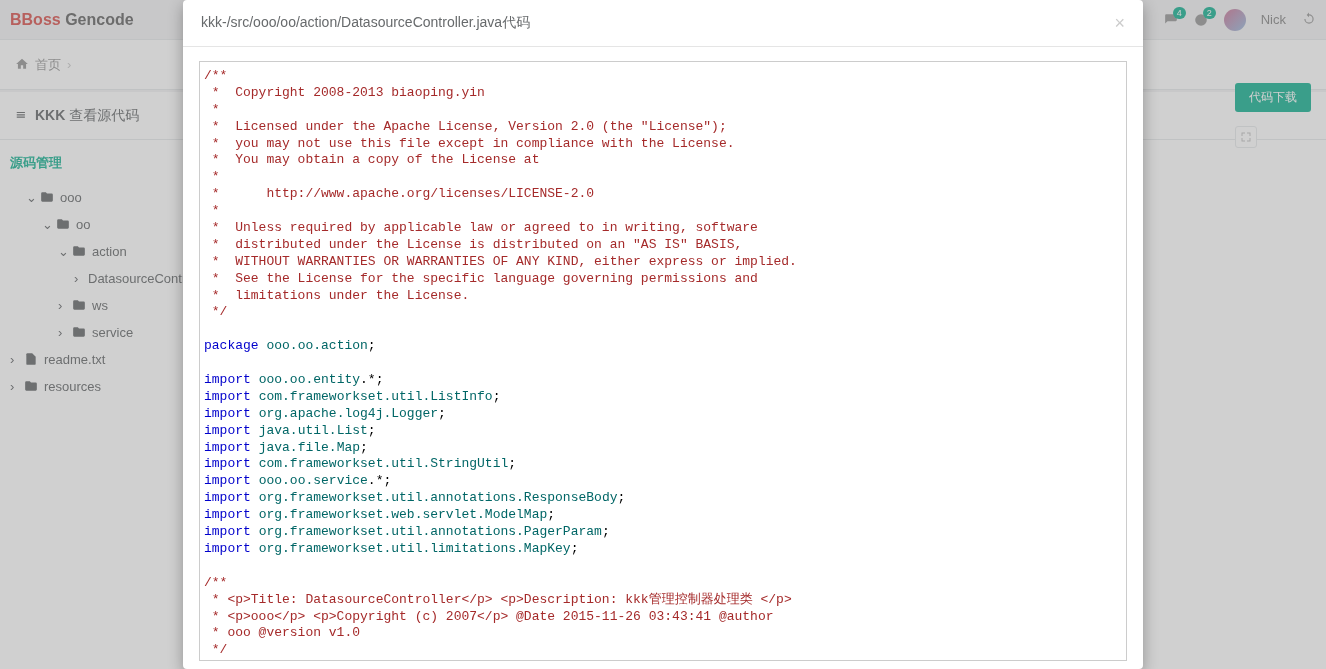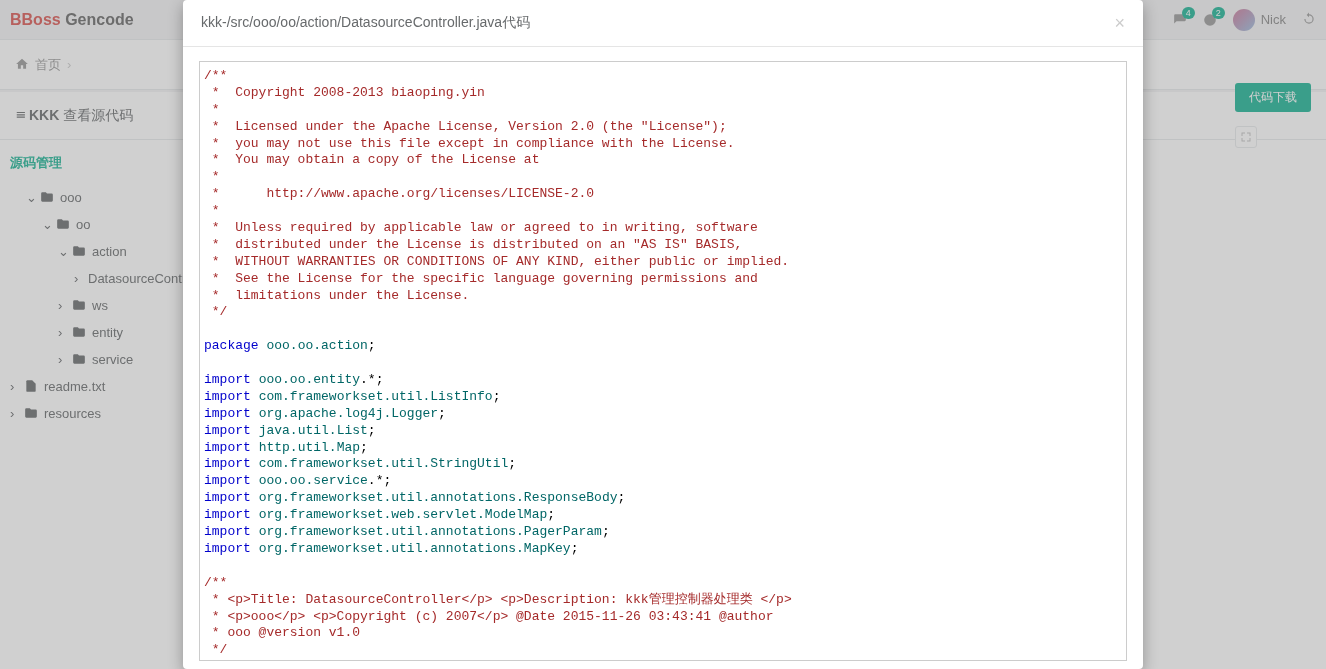--- a/index.html
+++ b/index.html
@@ -9,31 +9,31 @@
 
 
 .topbar { height: 40px; background: #f3f3f4; display: flex; align-items: center; padding: 0 10px; border-bottom: 1px solid #e7eaec; }
 .logo { font-size: 16px; font-weight: 600; }
 .logo .b { color: #d9534f; }
 .logo .rest { color: #666; }
 .topbar-right { margin-left: auto; display: flex; align-items: center; gap: 16px; color: #999; }
 .badge-icon { position: relative; display:inline-flex; align-items:center; }
 .badge-icon svg { width:18px; height:18px; fill:#999; }
 .badge-count { position:absolute; top:-6px; right:-8px; background:#1ab394; color:#fff; font-size:9px; padding:1px 4px; border-radius:7px; }
-.user { display:flex; align-items:center; gap:6px; color:#888; }
+.user { display:flex; align-items:center; gap:15px; color:#888; }
 .avatar { width:22px; height:22px; border-radius:50%; background: linear-gradient(135deg,#c79, #9bd); }
 
 
 .crumbrow { height: 50px; background:#fff; border-bottom:1px solid #e7eaec; display:flex; align-items:center; padding:0 15px; color:#999; }
 .crumbrow .home-ic { margin-right:6px; }
 .crumbrow .sep { margin: 0 6px; color:#ccc; }
 
 
 .panelhead { height: 48px; background:#fff; border-bottom:1px solid #e7eaec; display:flex; align-items:center; padding:0 15px; margin-top: 2px; }
-.panelhead .title { display:flex; align-items:center; color:#676a6c; font-size:14px; }
+.panelhead .title { display:flex; align-items:center; gap:6px; color:#676a6c; font-size:14px; }
 .panelhead .actions { margin-left:auto; display:flex; gap:14px; align-items:flex-start;flex-direction:column; }
 .btn-green { background:#1ab394; color:#fff; border:none; padding:6px 14px; font-size:12px; border-radius:3px; }
 .btn-tool { background:#fff; border:1px solid #e7eaec; padding:4px; border-radius:3px; color:#c4c4c4; width:22px; height:22px; display:flex; align-items:center; justify-content:center; }
 
 
 .mainarea { display:flex; height: calc(669px - 40px - 50px - 48px); background:#fff; }
 .sidebar { width: 240px; padding: 12px 10px; border-right: 0; }
 .side-title { color:#1ab394; font-weight:600; margin-bottom:10px; padding:2px 0; }
 .tree { list-style:none; }
 .tree li { padding: 6px 0; color:#676a6c; white-space:nowrap; overflow:hidden; text-overflow:ellipsis; }
@@ -140,23 +140,20 @@
           <li class="indent3"><span class="caret">⌄</span><span class="folder-ic"><svg class="ic" viewBox="0 0 24 24">
                 <path d="M20 6h-8l-2-2H4a2 2 0 0 0-2 2v12a2 2 0 0 0 2 2h16a2 2 0 0 0 2-2V8a2 2 0 0 0-2-2z"></path>
               </svg></span><span>oo</span></li>
           <li class="indent4"><span class="caret">⌄</span><span class="folder-ic"><svg class="ic" viewBox="0 0 24 24">
                 <path d="M20 6h-8l-2-2H4a2 2 0 0 0-2 2v12a2 2 0 0 0 2 2h16a2 2 0 0 0 2-2V8a2 2 0 0 0-2-2z"></path>
               </svg></span><span>action</span></li>
           <li class="indent5"><span class="caret">›</span><span>DatasourceController</span></li>
           <li class="indent4"><span class="caret">›</span><span class="folder-ic"><svg class="ic" viewBox="0 0 24 24">
                 <path d="M10 4H4a2 2 0 0 0-2 2v12a2 2 0 0 0 2 2h16a2 2 0 0 0 2-2V8a2 2 0 0 0-2-2h-8z"></path>
               </svg></span><span>ws</span></li>
-          <li class="indent4"><span class="caret">›</span><span class="folder-ic"><svg class="ic" viewBox="0 0 24 24">
-                <path d="M10 4H4a2 2 0 0 0-2 2v12a2 2 0 0 0 2 2h16a2 2 0 0 0 2-2V8a2 2 0 0 0-2-2h-8z"></path>
-              </svg></span><span>entity</span></li>
           <li class="indent4"><span class="caret">›</span><span class="folder-ic"><svg class="ic" viewBox="0 0 24 24">
                 <path d="M10 4H4a2 2 0 0 0-2 2v12a2 2 0 0 0 2 2h16a2 2 0 0 0 2-2V8a2 2 0 0 0-2-2h-8z"></path>
               </svg></span><span>service</span></li>
           <li class="indent1"><span class="caret">›</span><span class="folder-ic"><svg class="ic" viewBox="0 0 24 24">
                 <path d="M14 2H6a2 2 0 0 0-2 2v16a2 2 0 0 0 2 2h12a2 2 0 0 0 2-2V8z"></path>
               </svg></span><span>readme.txt</span></li>
           <li class="indent1"><span class="caret">›</span><span class="folder-ic"><svg class="ic" viewBox="0 0 24 24">
                 <path d="M10 4H4a2 2 0 0 0-2 2v12a2 2 0 0 0 2 2h16a2 2 0 0 0 2-2V8a2 2 0 0 0-2-2h-8z"></path>
               </svg></span><span>resources</span></li>
         </ul>
@@ -177,38 +174,38 @@
 <span class="cm"> *  Copyright 2008-2013 biaoping.yin</span>
 <span class="cm"> *</span>
 <span class="cm"> *  Licensed under the Apache License, Version 2.0 (the "License");</span>
 <span class="cm"> *  you may not use this file except in compliance with the License.</span>
 <span class="cm"> *  You may obtain a copy of the License at</span>
 <span class="cm"> *</span>
 <span class="cm"> *      http://www.apache.org/licenses/LICENSE-2.0</span>
 <span class="cm"> *</span>
 <span class="cm"> *  Unless required by applicable law or agreed to in writing, software</span>
 <span class="cm"> *  distributed under the License is distributed on an "AS IS" BASIS,</span>
-<span class="cm"> *  WITHOUT WARRANTIES OR CONDITIONS OF ANY KIND, either public or implied.</span>
+<span class="cm"> *  WITHOUT WARRANTIES OR WARRANTIES OF ANY KIND, either express or implied.</span>
 <span class="cm"> *  See the License for the specific language governing permissions and</span>
 <span class="cm"> *  limitations under the License.</span>
 <span class="cm"> */</span>
 <span class="pl"></span>
 <span class="kw">package</span><span class="pl"> </span><span class="pk">ooo.oo.action</span><span class="pl">;</span>
 <span class="pl"></span>
 <span class="kw">import</span><span class="pl"> </span><span class="pk">ooo.oo.entity</span><span class="pl">.*;</span>
 <span class="kw">import</span><span class="pl"> </span><span class="pk">com.frameworkset.util.ListInfo</span><span class="pl">;</span>
 <span class="kw">import</span><span class="pl"> </span><span class="pk">org.apache.log4j.Logger</span><span class="pl">;</span>
 <span class="kw">import</span><span class="pl"> </span><span class="pk">java.util.List</span><span class="pl">;</span>
-<span class="kw">import</span><span class="pl"> </span><span class="pk">http.util.Map</span><span class="pl">;</span>
+<span class="kw">import</span><span class="pl"> </span><span class="pk">java.file.Map</span><span class="pl">;</span>
 <span class="kw">import</span><span class="pl"> </span><span class="pk">com.frameworkset.util.StringUtil</span><span class="pl">;</span>
 <span class="kw">import</span><span class="pl"> </span><span class="pk">ooo.oo.service</span><span class="pl">.*;</span>
 <span class="kw">import</span><span class="pl"> </span><span class="pk">org.frameworkset.util.annotations.ResponseBody</span><span class="pl">;</span>
 <span class="kw">import</span><span class="pl"> </span><span class="pk">org.frameworkset.web.servlet.ModelMap</span><span class="pl">;</span>
 <span class="kw">import</span><span class="pl"> </span><span class="pk">org.frameworkset.util.annotations.PagerParam</span><span class="pl">;</span>
-<span class="kw">import</span><span class="pl"> </span><span class="pk">org.frameworkset.util.annotations.MapKey</span><span class="pl">;</span>
+<span class="kw">import</span><span class="pl"> </span><span class="pk">org.frameworkset.util.limitations.MapKey</span><span class="pl">;</span>
 <span class="pl"></span>
 <span class="cm">/**</span>
 <span class="cm"> * &lt;p&gt;Title: DatasourceController&lt;/p&gt; &lt;p&gt;Description: kkk管理控制器处理类 &lt;/p&gt;</span>
 <span class="cm"> * &lt;p&gt;ooo&lt;/p&gt; &lt;p&gt;Copyright (c) 2007&lt;/p&gt; @Date 2015-11-26 03:43:41 @author</span>
 <span class="cm"> * ooo @version v1.0</span>
 <span class="cm"> */</span>
 <span class="kw">public</span><span class="pl"> </span><span class="kw">class</span><span class="pl"> </span><span class="pk">DatasourceController</span><span class="pl"> {</span>
 </div>
       </div>
     </div>

